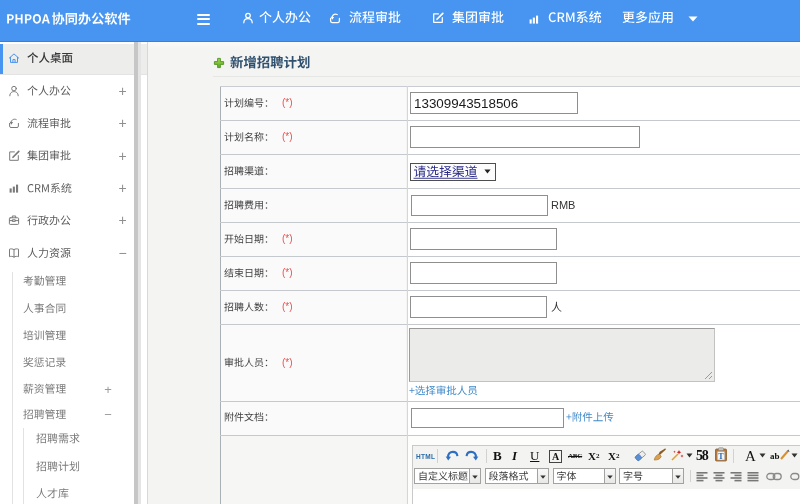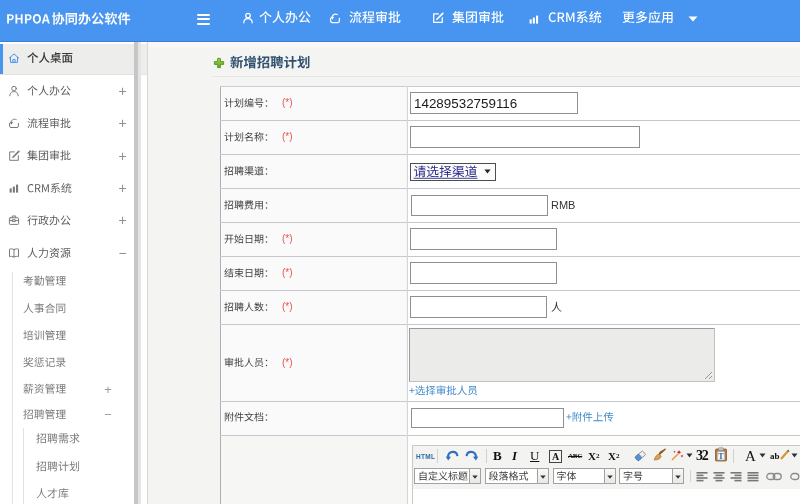--- a/index.html
+++ b/index.html
@@ -270,21 +270,21 @@
 <div style="position:absolute;left:407.5px;top:402px;width:392.5px;height:33px;background:#fff"></div>
 <div style="position:absolute;left:221px;top:436px;width:185px;height:68px;background:#f6f6f5"></div>
 <div style="position:absolute;left:407.5px;top:436px;width:392.5px;height:68px;background:#fdfdfc"></div>
 <div style="position:absolute;left:282px;top:98px;font:10px 'Liberation Sans',sans-serif;color:#ed4e4e;line-height:10px">(*)</div>
 <div style="position:absolute;left:282px;top:132px;font:10px 'Liberation Sans',sans-serif;color:#ed4e4e;line-height:10px">(*)</div>
 <div style="position:absolute;left:282px;top:234px;font:10px 'Liberation Sans',sans-serif;color:#ed4e4e;line-height:10px">(*)</div>
 <div style="position:absolute;left:282px;top:268px;font:10px 'Liberation Sans',sans-serif;color:#ed4e4e;line-height:10px">(*)</div>
 <div style="position:absolute;left:282px;top:302px;font:10px 'Liberation Sans',sans-serif;color:#ed4e4e;line-height:10px">(*)</div>
 <div style="position:absolute;left:282px;top:357.5px;font:10px 'Liberation Sans',sans-serif;color:#ed4e4e;line-height:10px">(*)</div>
 <div style="position:absolute;left:410px;top:91.5px;width:168px;height:22px;background:#fff;border:1px solid #8f8f8f;box-sizing:border-box"></div>
-<div style="position:absolute;left:414px;top:96px;font:13.4px 'Liberation Sans',sans-serif;color:#1a1a1a">14289532759116</div>
+<div style="position:absolute;left:414px;top:96px;font:13.4px 'Liberation Sans',sans-serif;color:#1a1a1a">13309943518506</div>
 <div style="position:absolute;left:410px;top:125.5px;width:230px;height:22px;background:#fff;border:1px solid #8f8f8f;box-sizing:border-box"></div>
 <div style="position:absolute;left:409.5px;top:163px;width:86px;height:17.5px;background:#fcfcfc;border:1.4px solid #4e4e4e;box-sizing:border-box"></div>
 <div style="position:absolute;left:483.5px;top:169px;width:7px;height:5px;">
     <svg width="7" height="5" style="display:block">
       <polygon points="0.4,0.6 6.6,0.6 3.5,4.6" fill="#222"></polygon>
     </svg>
   </div>
 <div style="position:absolute;left:410.5px;top:194.5px;width:137px;height:21.5px;background:#fff;border:1px solid #8f8f8f;box-sizing:border-box"></div>
 <div style="position:absolute;left:551px;top:199px;font:11px 'Liberation Sans',sans-serif;color:#333">RMB</div>
 <div style="position:absolute;left:410px;top:228px;width:147px;height:22px;background:#fff;border:1px solid #8f8f8f;box-sizing:border-box"></div>
@@ -344,21 +344,21 @@
       <path d="M9 2 l0.7 1.6 1.6 0.7 -1.6 0.7 -0.7 1.6 -0.7 -1.6 -1.6 -0.7 1.6 -0.7 Z" fill="#cc2222"></path>
       <path d="M12 6.5 l0.5 1.1 1.1 0.5 -1.1 0.5 -0.5 1.1 -0.5 -1.1 -1.1 -0.5 1.1 -0.5 Z" fill="#cc3333"></path>
       <path d="M4.5 2.5 l0.4 0.9 0.9 0.4 -0.9 0.4 -0.4 0.9 -0.4 -0.9 -0.9 -0.4 0.9 -0.4 Z" fill="#cc3333"></path>
     </svg>
   </div>
 <div style="position:absolute;left:686px;top:453px;width:7px;height:5px;">
     <svg width="7" height="5" style="display:block">
       <polygon points="0.5,0.5 6.5,0.5 3.5,4.5" fill="#333"></polygon>
     </svg>
   </div>
-<div style="position:absolute;left:696px;top:449px;height:14px;display:flex;align-items:center;font:bold 14px 'Liberation Serif',serif;color:#111;letter-spacing:-1.2px">32</div>
+<div style="position:absolute;left:696px;top:449px;height:14px;display:flex;align-items:center;font:bold 14px 'Liberation Serif',serif;color:#111;letter-spacing:-1.2px">58</div>
 <div style="position:absolute;left:714px;top:447px;width:14px;height:15px;">
     <svg width="14" height="15" style="display:block">
       <rect x="1.5" y="2" width="11" height="12" rx="1" fill="#b5763a" stroke="#8f5a26" stroke-width="0.8"></rect>
       <rect x="4.5" y="0.8" width="5" height="2.6" rx="0.8" fill="#c9c9c9" stroke="#8a8a8a" stroke-width="0.7"></rect>
       <rect x="3.2" y="4.4" width="7.6" height="8.6" fill="#f5f5f5" stroke="#999" stroke-width="0.5"></rect>
       <text x="7" y="11.5" text-anchor="middle" font-family="Liberation Serif" font-size="8" font-weight="bold" fill="#2a6ab0">T</text>
     </svg>
   </div>
 <div style="position:absolute;left:745px;top:449px;height:14px;display:flex;align-items:center;font:15px 'Liberation Serif',serif;color:#111;">A</div>
 <div style="position:absolute;left:759px;top:453px;width:7px;height:5px;">

